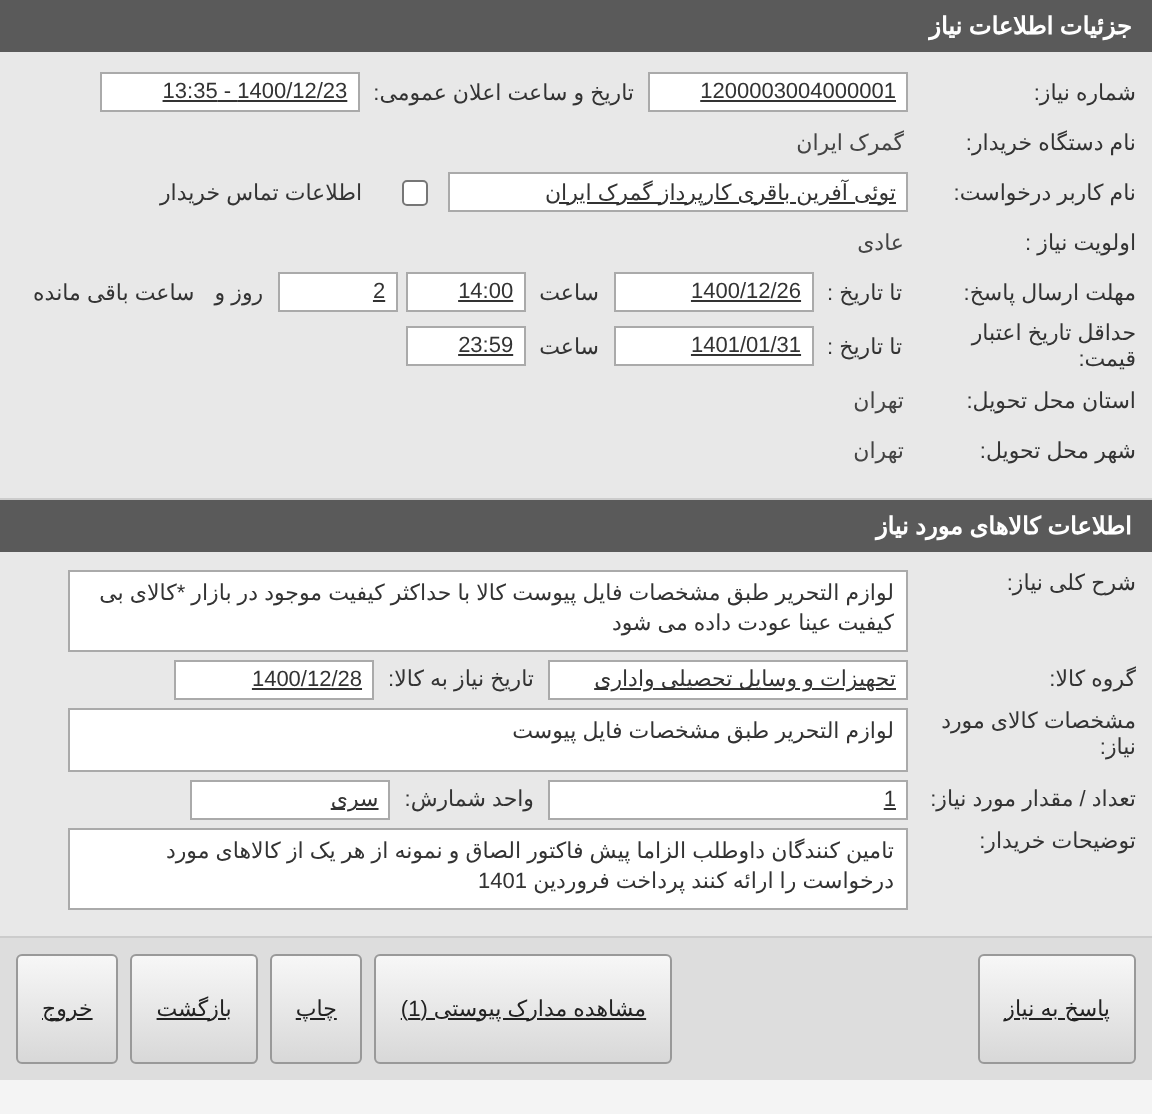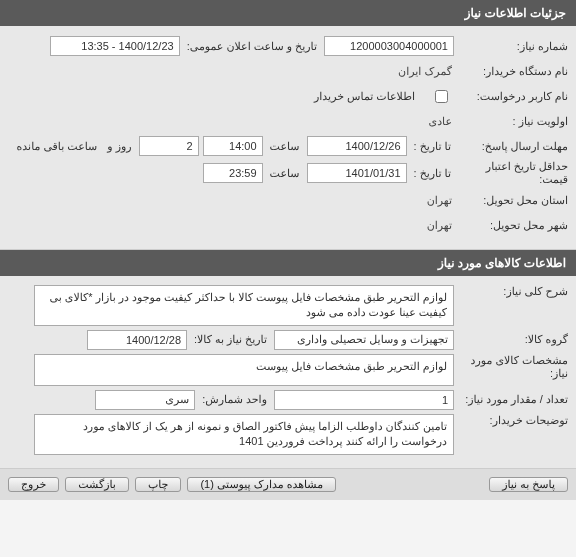--- a/index.html
+++ b/index.html
@@ -41,20 +41,21 @@
   }
   .field {
     background: #fff;
     border: 1px solid #aaa;
     padding: 3px 5px;
     min-width: 110px;
     height: 20px;
     font-size: 11px;
     display: inline-flex;
     align-items: center;
+    text-decoration: underline;
   }
   .textarea {
     background: #ffffff;
     border: 1px solid #aaa;
     padding: 4px 6px;
     width: 420px;
     min-height: 32px;
     font-size: 11px;
     line-height: 1.4;
   }
@@ -76,24 +77,25 @@
     padding: 8px;
     display: flex;
     gap: 6px;
     justify-content: flex-start;
     align-items: center;
   }
   .btn {
     background: linear-gradient(#f7f7f7,#d8d8d8);
     border: 1px solid #999;
     border-radius: 3px;
-    padding: 0 12px;
+    padding: 20px 12px;
     font-size: 11px;
     cursor: pointer;
     color: #222;
+    text-decoration: underline;
   }
   .spacer { flex: 1; }
   .wm {
     position: relative;
   }
   .wm::after {
     content: "";
     position: absolute;
     inset: 0;
     pointer-events: none;
@@ -115,20 +117,21 @@
     <span class="field" style="width:130px">1400/12/23 - 13:35</span>
   </div>
 
   <div class="row">
     <span class="label">نام دستگاه خریدار:</span>
     <span class="plain">گمرک ایران</span>
   </div>
 
   <div class="row">
     <span class="label">نام کاربر درخواست:</span>
+    <span class="field" style="width:230px">توئی آفرین باقری کارپرداز گمرک ایران</span>
     <label class="checkbox-wrap">
       <input type="checkbox" style="">
       <span>اطلاعات تماس خریدار</span>
     </label>
   </div>
 
   <div class="row">
     <span class="label">اولویت نیاز :</span>
     <span class="plain">عادی</span>
   </div>

